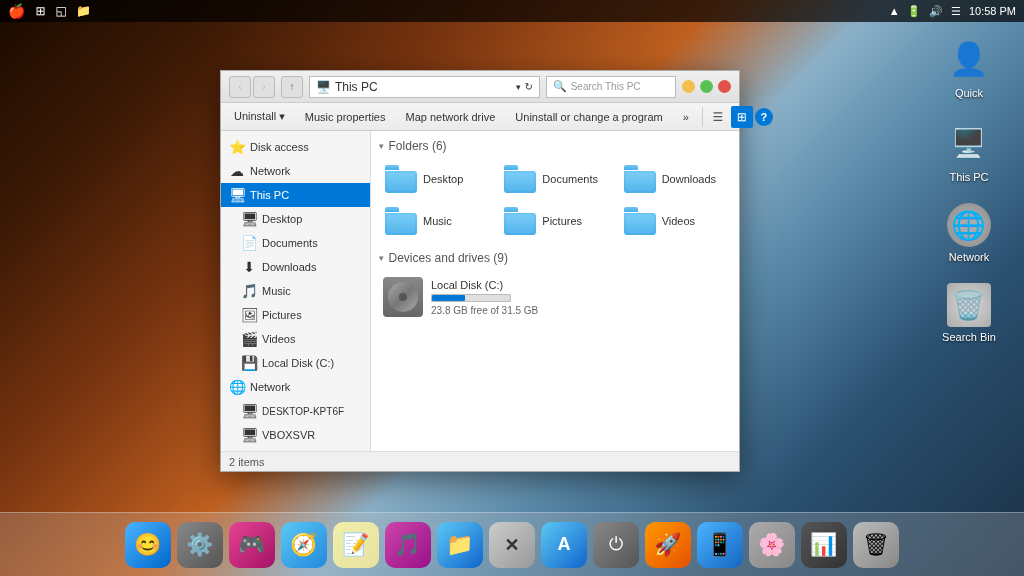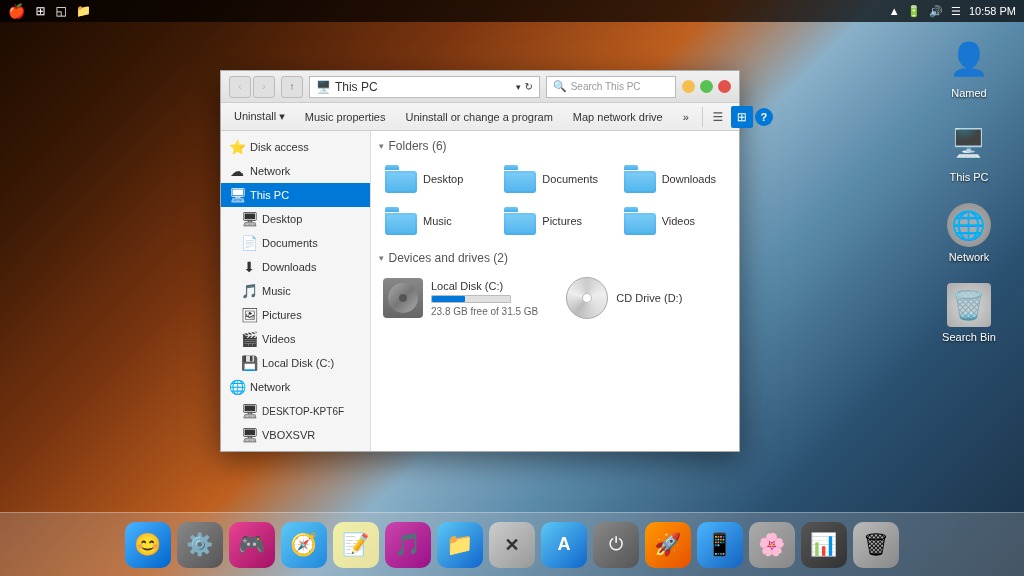--- a/index.html
+++ b/index.html
@@ -500,21 +500,21 @@
     <span>🔋</span>
     <span>🔊</span>
     <span>☰</span>
     <span>10:58 PM</span>
   </div>
 </div>
 
 <div class="desktop-icons">
   <div class="desktop-icon">
     <div class="desktop-icon-img">👤</div>
-    <span class="desktop-icon-label">Named</span>
+    <span class="desktop-icon-label">Quick</span>
   </div>
   <div class="desktop-icon">
     <div class="desktop-icon-img" style="font-size:28px;">🖥️</div>
     <span class="desktop-icon-label">This PC</span>
   </div>
   <div class="desktop-icon">
     <div class="desktop-icon-img" style="font-size:28px; background: radial-gradient(circle, #aaa 30%, #888 100%); border-radius: 50%; width:44px; height:44px; display:flex; align-items:center; justify-content:center;">🌐</div>
     <span class="desktop-icon-label">Network</span>
   </div>
   <div class="desktop-icon">
@@ -544,22 +544,22 @@
     <div class="title-bar-buttons">
       <div class="tb-btn tb-minimize"></div>
       <div class="tb-btn tb-maximize"></div>
       <div class="tb-btn tb-close"></div>
     </div>
   </div>
 
   <div class="toolbar">
     <button class="toolbar-btn">Uninstall ▾</button>
     <button class="toolbar-btn">Music properties</button>
+    <button class="toolbar-btn">Map network drive</button>
     <button class="toolbar-btn">Uninstall or change a program</button>
-    <button class="toolbar-btn">Map network drive</button>
     <button class="toolbar-btn">»</button>
     <div class="toolbar-right">
       <div class="toolbar-sep"></div>
       <button class="toolbar-icon-btn">☰</button>
       <button class="toolbar-icon-btn active">⊞</button>
       <button class="toolbar-icon-btn" style="background:#0078d7; color:white; border-radius:50%; width:18px; height:18px; font-weight:bold; font-size:11px;">?</button>
     </div>
   </div>
 
   <div class="explorer-body">
@@ -674,55 +674,48 @@
             <div class="folder-icon-tab"></div>
             <div class="folder-icon-body"></div>
             <div class="folder-icon-overlay"></div>
           </div>
           <span>Videos</span>
         </div>
       </div>
 
       <div class="section-header">
         <span class="arrow">▾</span>
-        <span>Devices and drives (2)</span>
+        <span>Devices and drives (9)</span>
       </div>
       <div class="drives-grid">
 
         <div class="drive-item">
           <div class="drive-icon-row">
             <div class="hdd-icon">
               <div class="hdd-platter">
                 <div class="hdd-center"></div>
               </div>
             </div>
             <div style="display:flex; flex-direction:column; gap:3px;">
               <span class="drive-label">Local Disk (C:)</span>
               <div class="drive-bar-container">
                 <div class="drive-bar" style="width:42%;"></div>
               </div>
               <span class="drive-space">23.8 GB free of 31.5 GB</span>
             </div>
           </div>
         </div>
 
-        <div class="drive-item">
-          <div class="drive-icon-row">
-            <div class="cd-icon">
-              <div class="cd-hole"></div>
-            </div>
-            <div style="display:flex; flex-direction:column; gap:3px;">
-              <span class="drive-label">CD Drive (D:)</span>
-            </div>
-          </div>
-        </div>
       </div>
     </div>
   </div>
 
+  <div class="status-bar">
+    <span>2 items</span>
+  </div>
 </div>
 
 <div class="dock">
   <div class="dock-item dock-finder" title="Finder">😊</div>
   <div class="dock-item dock-settings" title="System Preferences">⚙️</div>
   <div class="dock-item dock-gamecenter" title="Game Center" style="background: linear-gradient(135deg, #e84393, #a31265);">🎮</div>
   <div class="dock-item dock-safari" title="Safari" style="background: linear-gradient(135deg, #5bc8f5, #2288dd);">🧭</div>
   <div class="dock-item dock-notes" title="Notes" style="background: linear-gradient(135deg, #f0f0aa, #e8e0a0);">📝</div>
   <div class="dock-item dock-itunes" title="iTunes" style="background: linear-gradient(135deg, #cc44aa, #991188);">🎵</div>
   <div class="dock-item dock-finder2" title="Files" style="background: linear-gradient(135deg, #5bc8f5, #1166cc);">📁</div>

